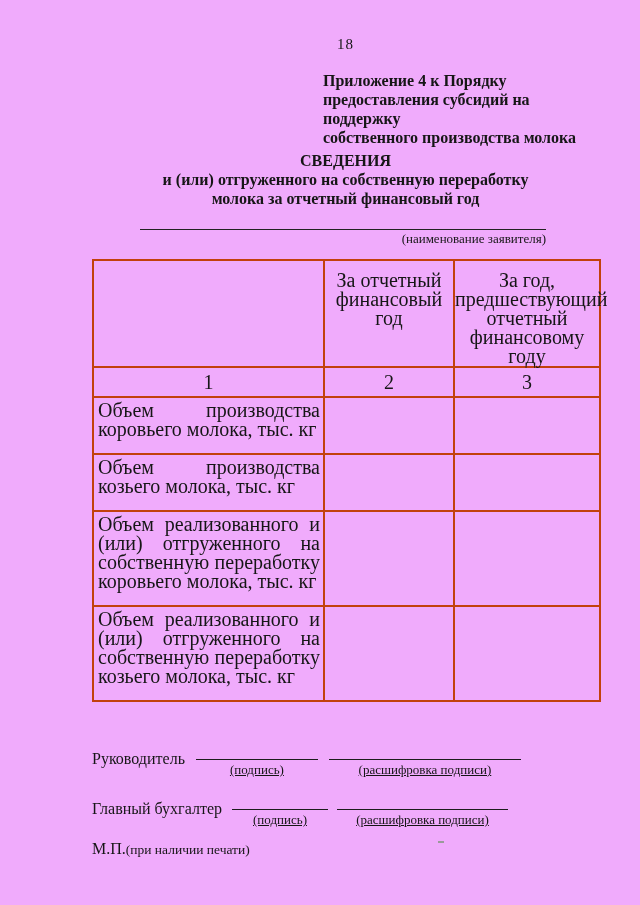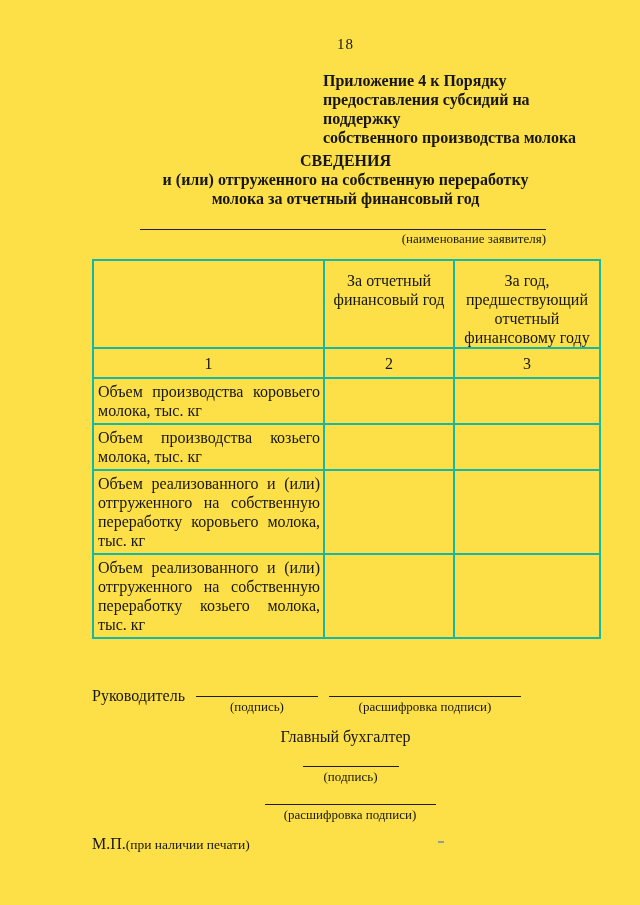--- a/index.html
+++ b/index.html
@@ -8,21 +8,21 @@
     width:640px; height:905px;
     font-family:"Liberation Serif","DejaVu Serif",serif;
     color:#161616;
     position:relative;
     overflow:hidden;
   }
   .page {
     position:relative;
     width:640px; height:905px;
     padding:36px 41px 0 92px;
-    background:#fde047;
+    background:#f0abfc;
   }
   .page-number {
     text-align:center;
     font-size:15px;
     letter-spacing:1px;
   }
   .appendix-block {
     margin-top:18px;
     margin-left:auto;
     width:276px;
@@ -52,56 +52,56 @@
     font-size:13px;
     padding-top:1px;
   }
   table.data-table {
     margin-top:12px;
     width:507px;
     border-collapse:collapse;
     table-layout:fixed;
   }
   table.data-table td {
-    border:2px solid #14b8a6;
-    font-size:16px;
+    border:2px solid #c2410c;
+    font-size:20px;
     line-height:19px;
     vertical-align:top;
   }
   col.c1 { width:231px; }
   col.c2 { width:130px; }
   col.c3 { width:146px; }
   tr.head-row { height:84px; }
   tr.head-row td {
     text-align:center;
     padding-top:10px;
     white-space:pre-line;
   }
   tr.num-row { height:30px; }
   tr.num-row td {
     text-align:center;
     vertical-align:middle;
   }
   tr.body-row td.label-cell {
     text-align:justify;
-    padding:3px 3px 3px 4px;
+    padding:3px 3px 14px 4px;
   }
   tr.r1, tr.r2 { height:45px; }
   tr.r3 { height:80px; }
   tr.r4 { height:82px; }
 
   .signatures { margin-top:38px; }
   .sig-row { display:flex; align-items:center; }
-  .sig-row.second { margin-top:12px;flex-direction:column; }
+  .sig-row.second { margin-top:12px; }
   .sig-label {
     font-size:16px;
     line-height:20px;
     white-space:nowrap;
   }
-  .sig-col { display:block; }
+  .sig-col { display:block;text-decoration:underline; }
   .sig-line {
     height:20px;
     border-bottom:1px solid #1c1c1c;
   }
   .sig-cap {
     text-align:center;
     font-size:13px;
     padding-top:2px;
   }
   .sig-row.first .col-a { width:122px; margin-left:11px; }

